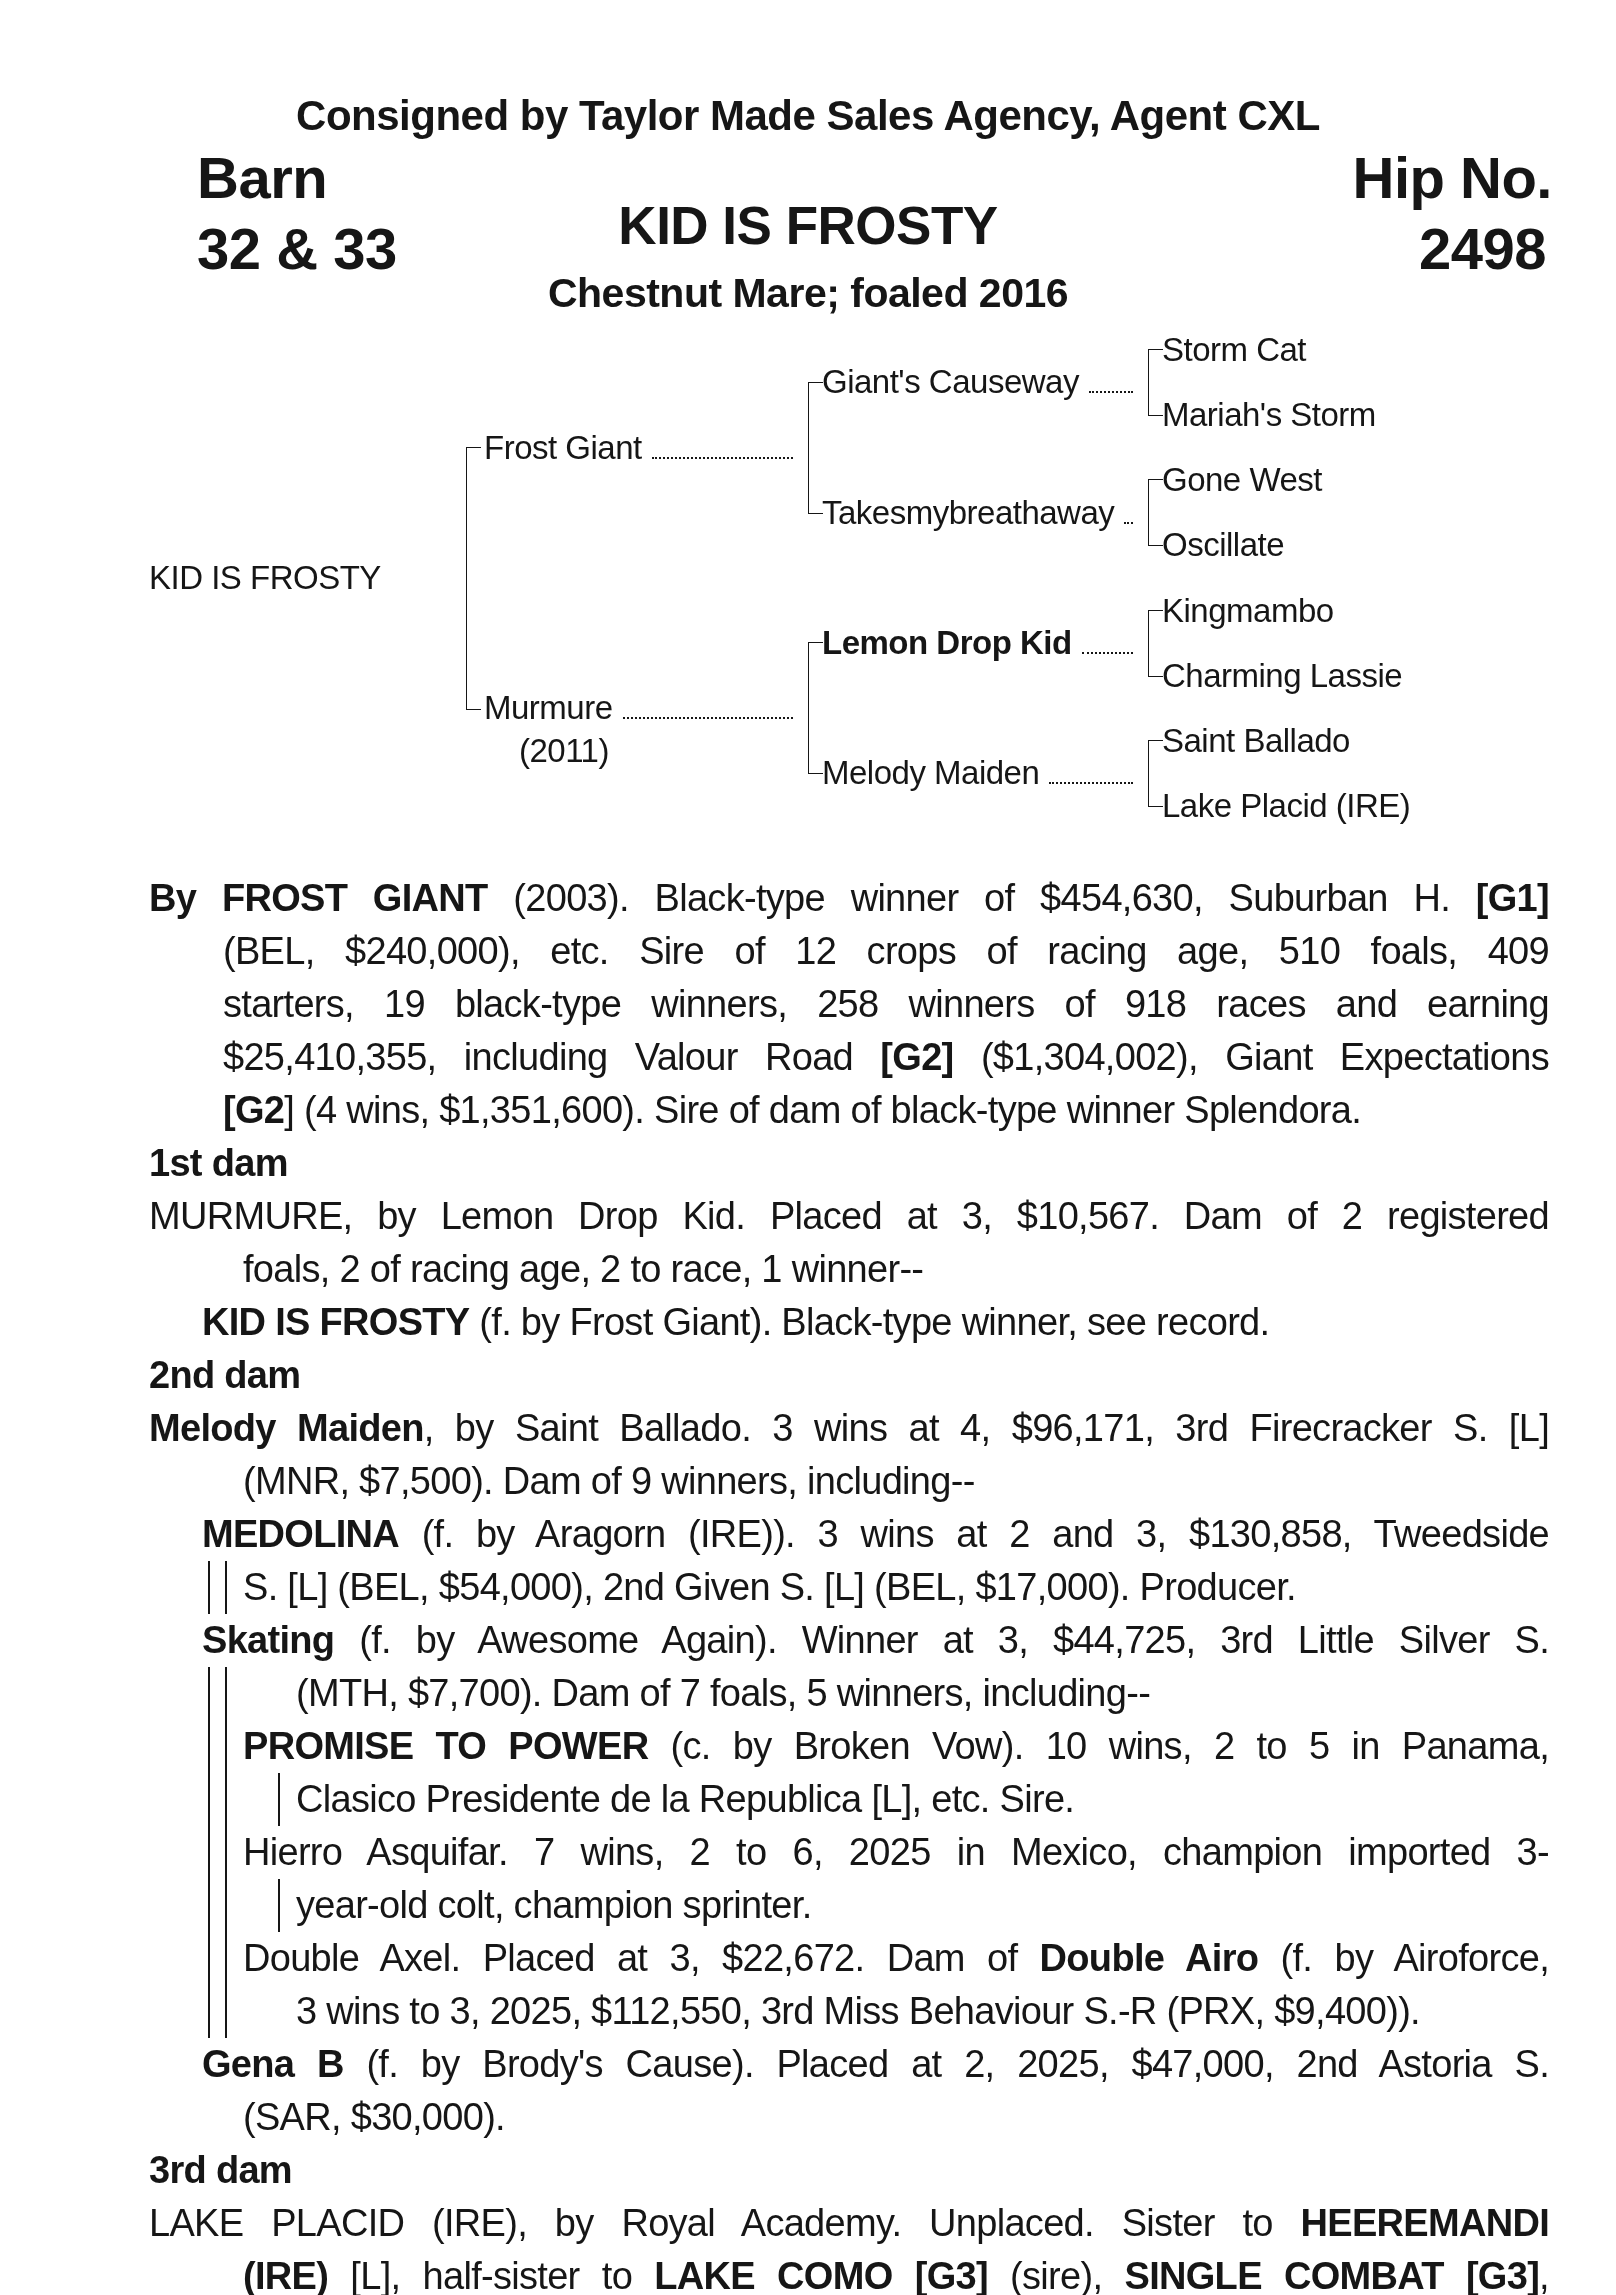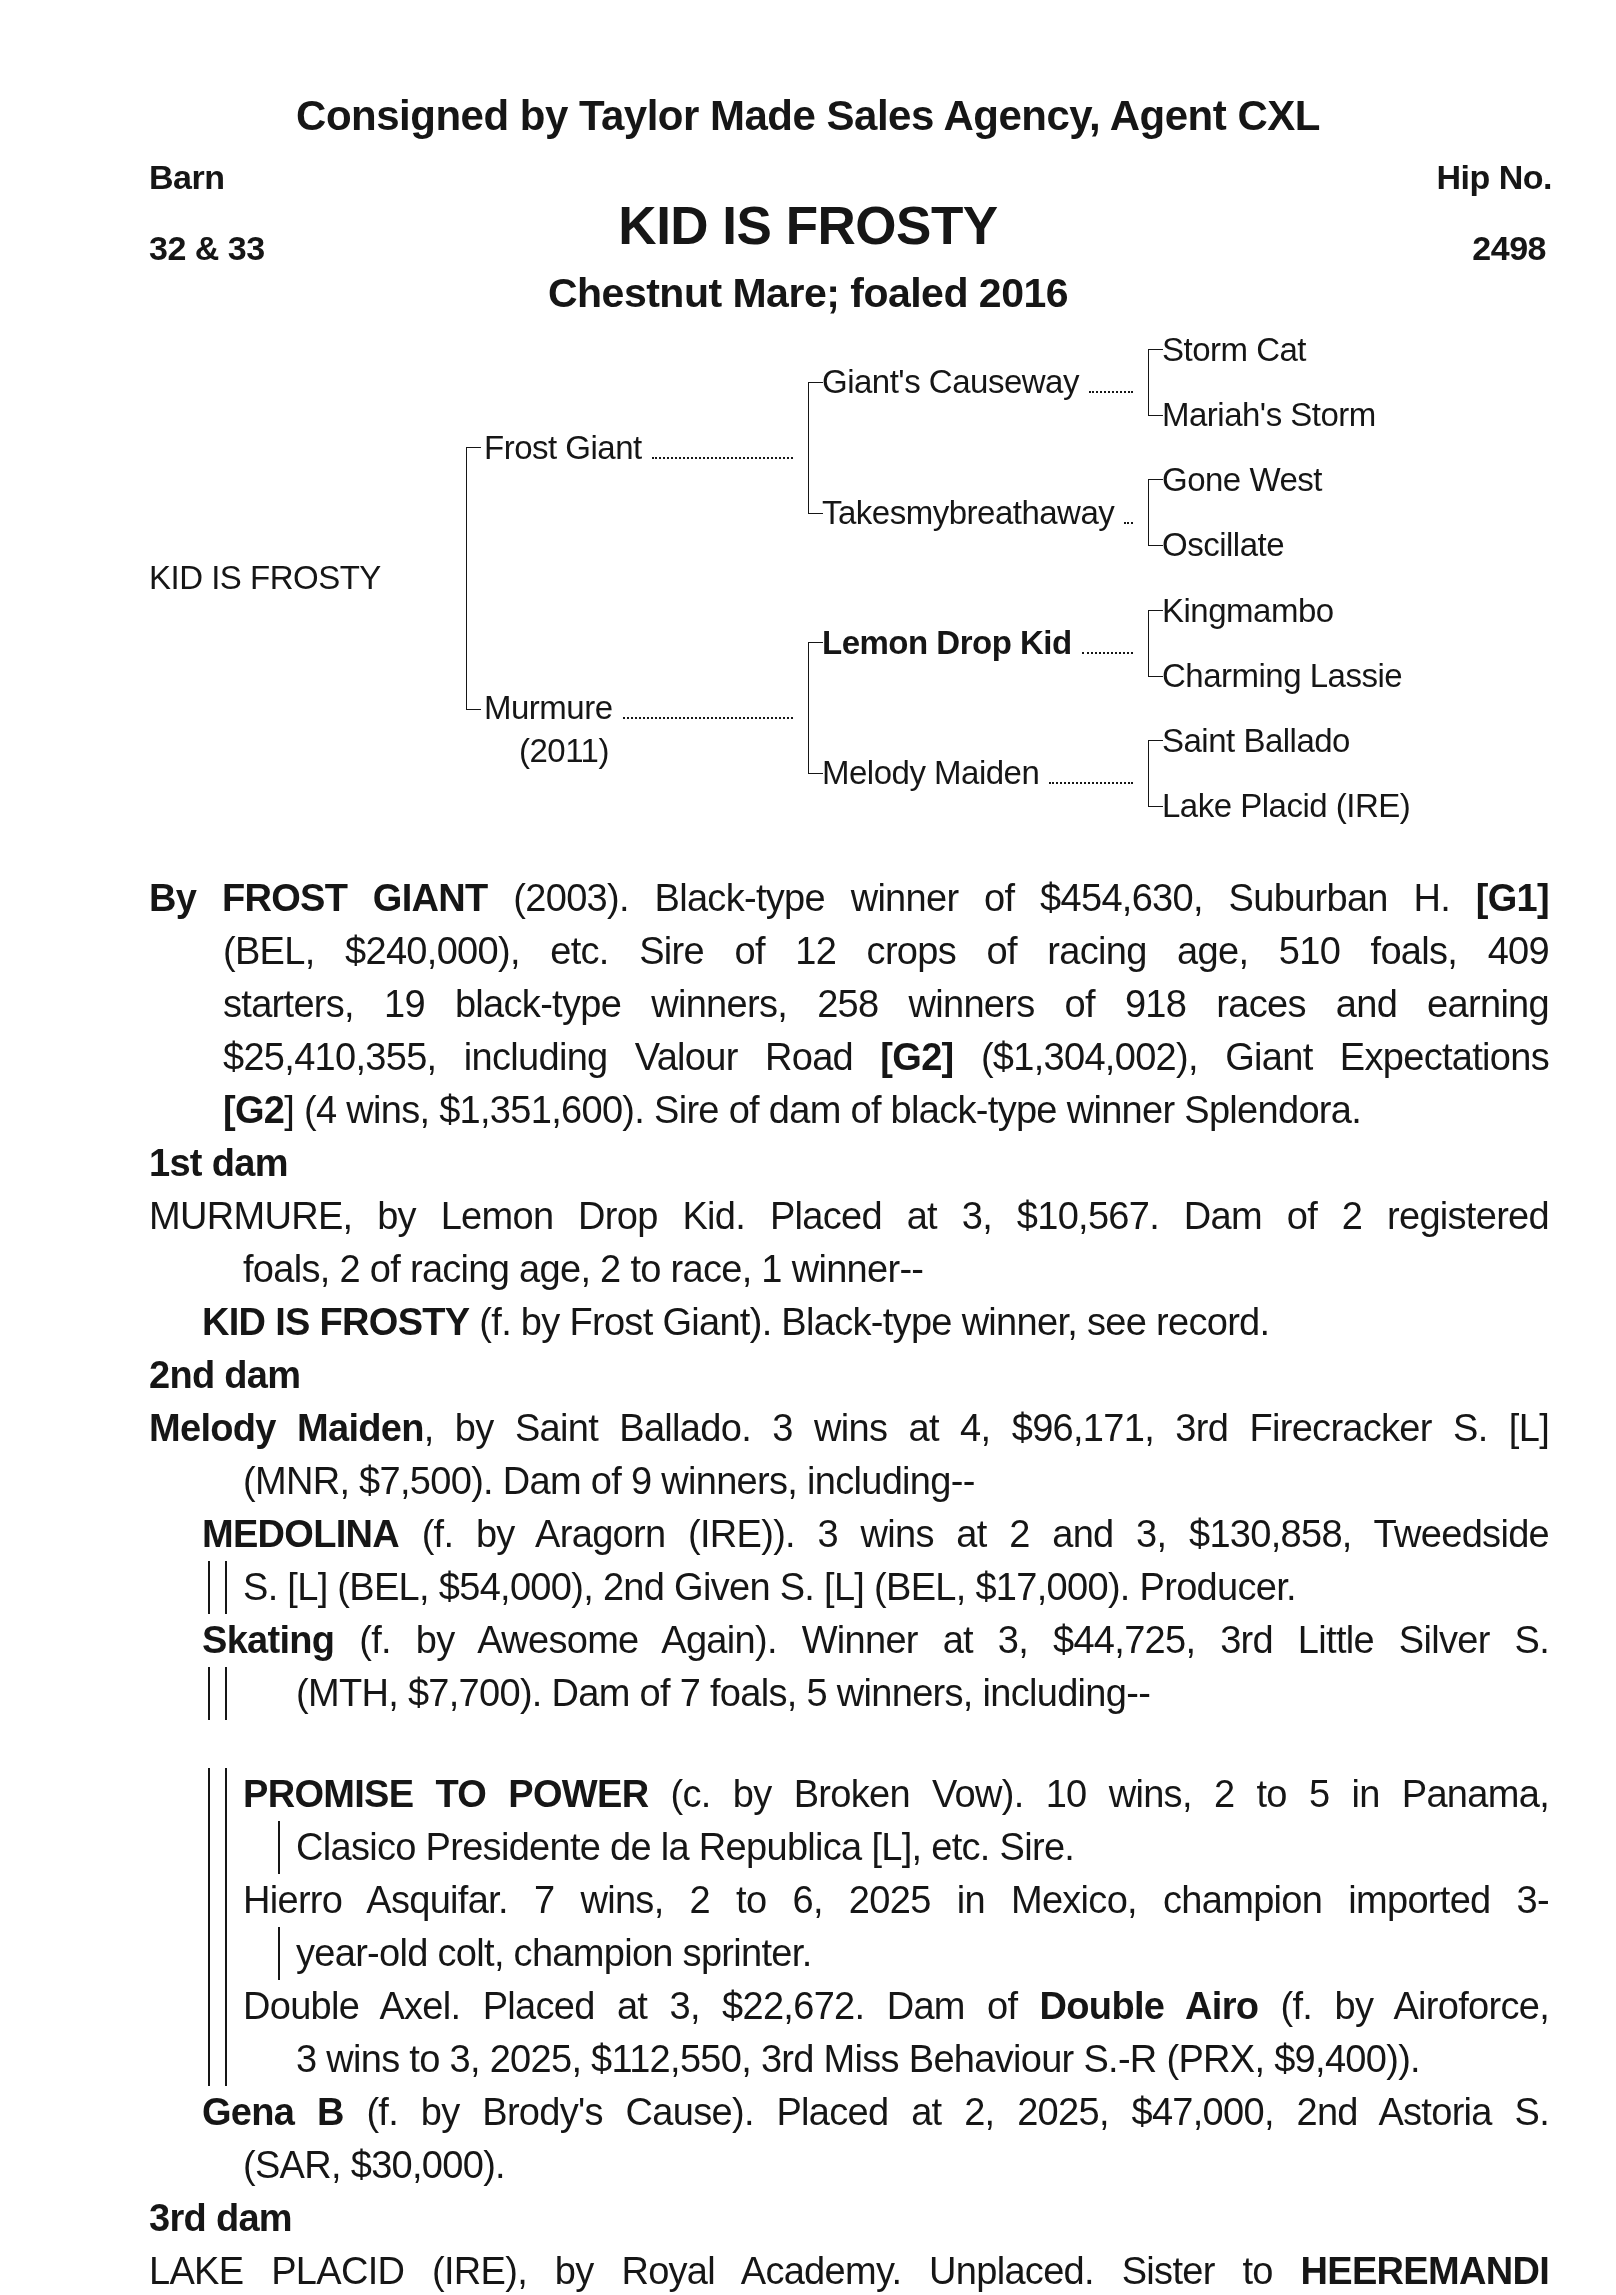--- a/index.html
+++ b/index.html
@@ -4,21 +4,21 @@
 <style>
   html,body{margin:0;padding:0;background:#ffffff;}
   .sheet{
     position:relative;width:1616px;height:3227px;background:#ffffff;
     color:#161616;font-family:"Liberation Sans","DejaVu Sans",sans-serif;
     overflow:hidden;
   }
   
   .consign{position:absolute;top:92px;left:0;width:100%;text-align:center;
     font-size:42px;font-weight:700;letter-spacing:-0.5px;}
-  .corner{position:absolute;font-size:34px;font-weight:700;letter-spacing:-0.5px;line-height:51px;}
+  .corner{position:absolute;font-size:58px;font-weight:700;letter-spacing:-0.5px;line-height:51px;margin-left:48px;}
   .barn-label{top:152px;left:149px;}
   .barn-value{top:223px;left:149px;}
   .hip-label{top:152px;right:64px;text-align:right;}
   .hip-value{top:223px;right:70px;text-align:right;}
   .horse-title{position:absolute;top:195px;left:0;width:100%;text-align:center;
     font-size:53px;font-weight:700;letter-spacing:-0.5px;}
   .horse-desc{position:absolute;top:270px;left:0;width:100%;text-align:center;
     font-size:41px;font-weight:700;letter-spacing:-0.5px;}
   
   .pr{position:absolute;height:53px;line-height:53px;font-size:33px;
@@ -128,21 +128,21 @@
       <div class="bl jl" style="padding-left: 0px;"><span class="n">MURMURE, by Lemon Drop Kid. Placed at 3, $10,567. Dam of 2 registered</span></div>
       <div class="bl jn" style="padding-left: 94px;"><span class="n">foals, 2 of racing age, 2 to race, 1 winner--</span></div>
       <div class="bl jn" style="padding-left: 53px;"><span class="b">KID IS FROSTY</span><span class="n"> (f. by Frost Giant). Black-type winner, see record.</span></div>
       <div class="bl jn" style="padding-left: 0px;"><span class="b">2nd dam</span></div>
       <div class="bl jl" style="padding-left: 0px;"><span class="b">Melody Maiden</span><span class="n">, by Saint Ballado. 3 wins at 4, $96,171, 3rd Firecracker S. [L]</span></div>
       <div class="bl jn" style="padding-left: 94px;"><span class="n">(MNR, $7,500). Dam of 9 winners, including--</span></div>
       <div class="bl jl" style="padding-left: 53px;"><span class="b">MEDOLINA</span><span class="n"> (f. by Aragorn (IRE)). 3 wins at 2 and 3, $130,858, Tweedside</span></div>
       <div class="bl jn" style="padding-left: 94px;"><i class="vr" style="left: 59px;"></i><i class="vr" style="left: 76px;"></i><span class="n">S. [L] (BEL, $54,000), 2nd Given S. [L] (BEL, $17,000). Producer.</span></div>
       <div class="bl jl" style="padding-left: 53px;"><span class="b">Skating</span><span class="n"> (f. by Awesome Again). Winner at 3, $44,725, 3rd Little Silver S.</span></div>
       <div class="bl jn" style="padding-left: 147px;"><i class="vr" style="left: 59px;"></i><i class="vr" style="left: 76px;"></i><span class="n">(MTH, $7,700). Dam of 7 foals, 5 winners, including--</span></div>
-      <div class="bl jl" style="padding-left: 94px; margin-top: 48px;"><i class="vr" style="left: 59px;"></i><i class="vr" style="left: 76px;"></i><span class="b">PROMISE TO POWER</span><span class="n"> (c. by Broken Vow). 10 wins, 2 to 5 in Panama,</span></div>
+      <div class="bl jl" style="padding-left: 94px;"><i class="vr" style="left: 59px;"></i><i class="vr" style="left: 76px;"></i><span class="b">PROMISE TO POWER</span><span class="n"> (c. by Broken Vow). 10 wins, 2 to 5 in Panama,</span></div>
       <div class="bl jn" style="padding-left: 147px;"><i class="vr" style="left: 59px;"></i><i class="vr" style="left: 76px;"></i><i class="vr" style="left: 129px;"></i><span class="n">Clasico Presidente de la Republica [L], etc. Sire.</span></div>
       <div class="bl jl" style="padding-left: 94px;"><i class="vr" style="left: 59px;"></i><i class="vr" style="left: 76px;"></i><span class="n">Hierro Asquifar. 7 wins, 2 to 6, 2025 in Mexico, champion imported 3-</span></div>
       <div class="bl jn" style="padding-left: 147px;"><i class="vr" style="left: 59px;"></i><i class="vr" style="left: 76px;"></i><i class="vr" style="left: 129px;"></i><span class="n">year-old colt, champion sprinter.</span></div>
       <div class="bl jl" style="padding-left: 94px;"><i class="vr" style="left: 59px;"></i><i class="vr" style="left: 76px;"></i><span class="n">Double Axel. Placed at 3, $22,672. Dam of </span><span class="b">Double Airo</span><span class="n"> (f. by Airoforce,</span></div>
       <div class="bl jn" style="padding-left: 147px;"><i class="vr" style="left: 59px;"></i><i class="vr" style="left: 76px;"></i><span class="n">3 wins to 3, 2025, $112,550, 3rd Miss Behaviour S.-R (PRX, $9,400)).</span></div>
       <div class="bl jl" style="padding-left: 53px;"><span class="b">Gena B</span><span class="n"> (f. by Brody's Cause). Placed at 2, 2025, $47,000, 2nd Astoria S.</span></div>
       <div class="bl jn" style="padding-left: 94px;"><span class="n">(SAR, $30,000).</span></div>
       <div class="bl jn" style="padding-left: 0px;"><span class="b">3rd dam</span></div>
       <div class="bl jl" style="padding-left: 0px;"><span class="n">LAKE PLACID (IRE), by Royal Academy. Unplaced. Sister to </span><span class="b">HEEREMANDI</span></div>
       <div class="bl jl" style="padding-left: 94px;"><span class="b">(IRE)</span><span class="n"> [L], half-sister to </span><span class="b">LAKE COMO [G3]</span><span class="n"> (sire), </span><span class="b">SINGLE COMBAT [G3]</span><span class="n">,</span></div>

